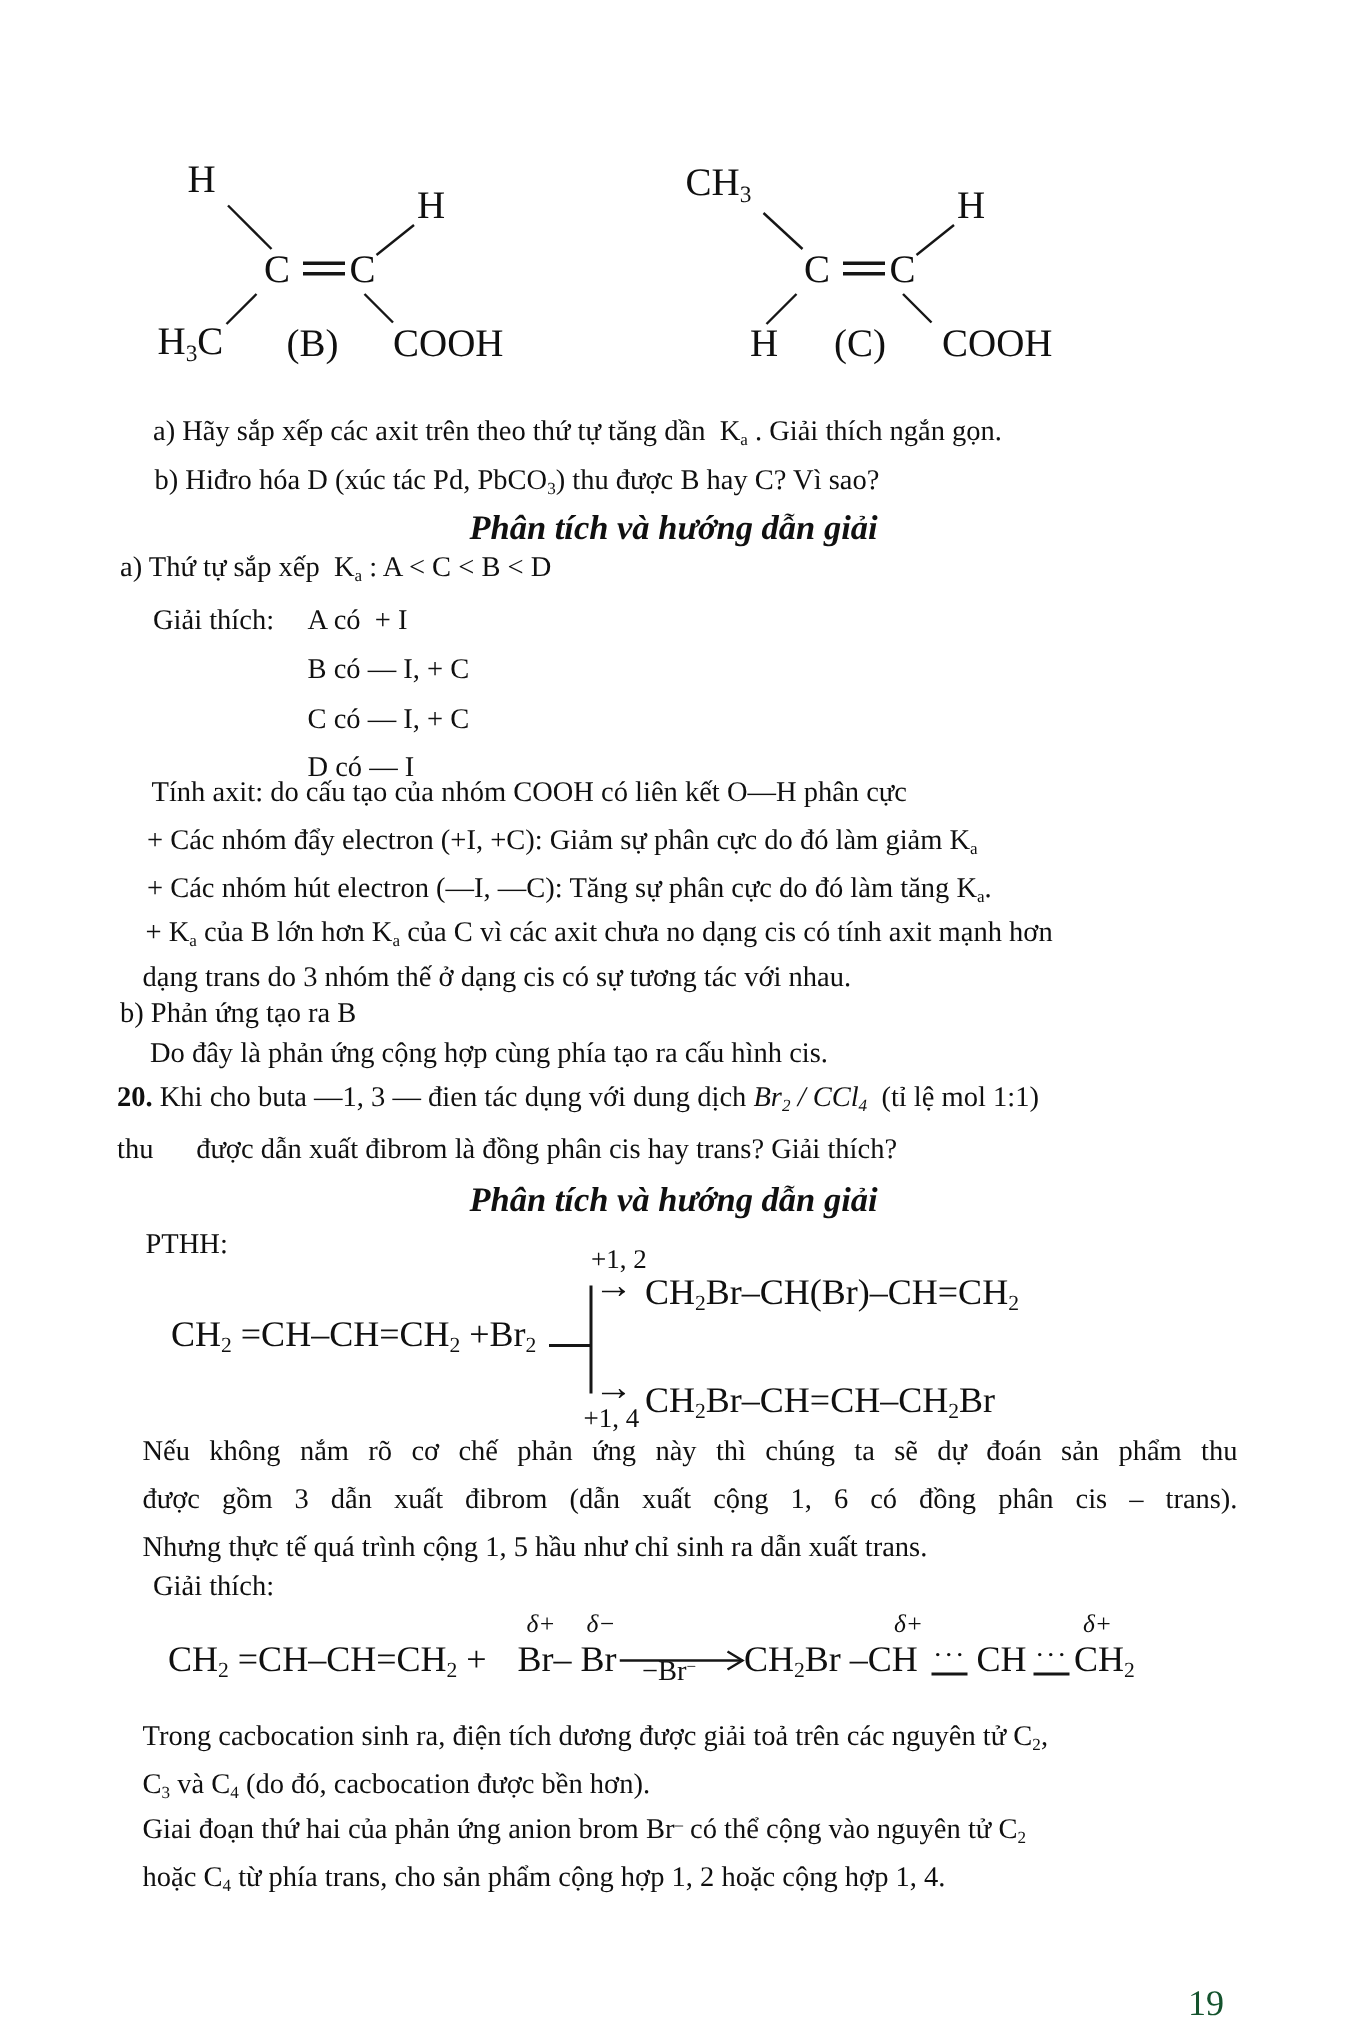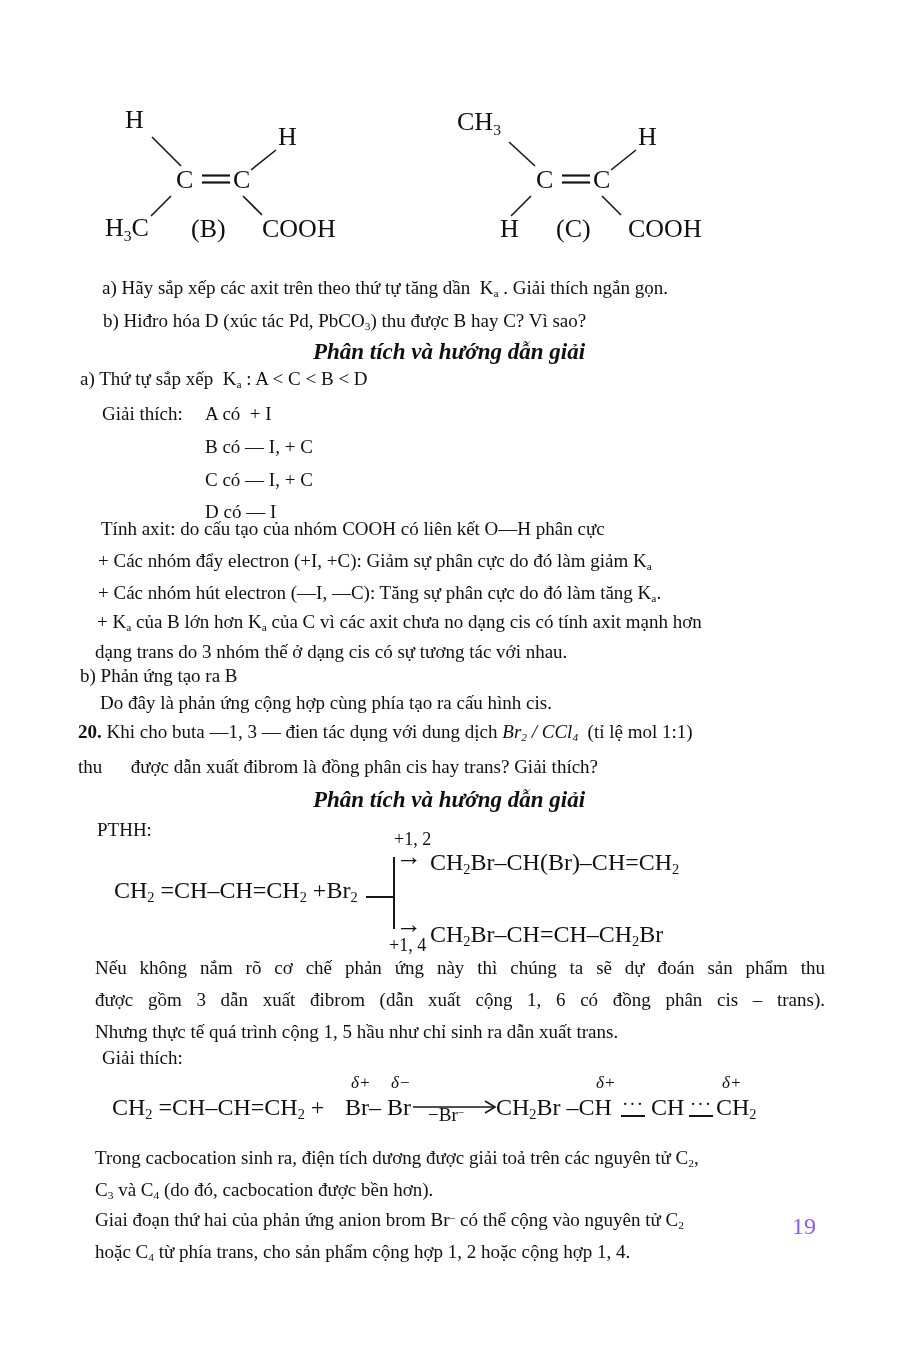--- a/index.html
+++ b/index.html
@@ -124,15 +124,15 @@
   <div class="pbond" style="left:689px;top:1097px">···</div>
   <span class="f" style="left:716px;top:1093px">CH<sub>2</sub></span>
   <span class="delta" style="left:596px;top:1074px">δ+</span>
   <span class="delta" style="left:722px;top:1074px">δ+</span>
 
   <span class="t" style="left:95px;top:1146px">Trong cacbocation sinh ra, điện tích dương được giải toả trên các nguyên tử C<sub>2</sub>,</span>
   <span class="t" style="left:95px;top:1178px">C<sub>3</sub> và C<sub>4</sub> (do đó, cacbocation được bền hơn).</span>
   <span class="t" style="left:95px;top:1208px">Giai đoạn thứ hai của phản ứng anion brom Br<sup>–</sup> có thể cộng vào nguyên tử C<sub>2</sub></span>
   <span class="t" style="left:95px;top:1240px">hoặc C<sub>4</sub> từ phía trans, cho sản phẩm cộng hợp 1, 2 hoặc cộng hợp 1, 4.</span>
 
-  <span class="pagenum" style="left: 792px; top: 1214px; color: #8b5cf6;">19</span>
+  <span class="pagenum" style="left: 792px; top: 1324px; color: #14532d;">19</span>
 
 </div>
 
 </body></html>

